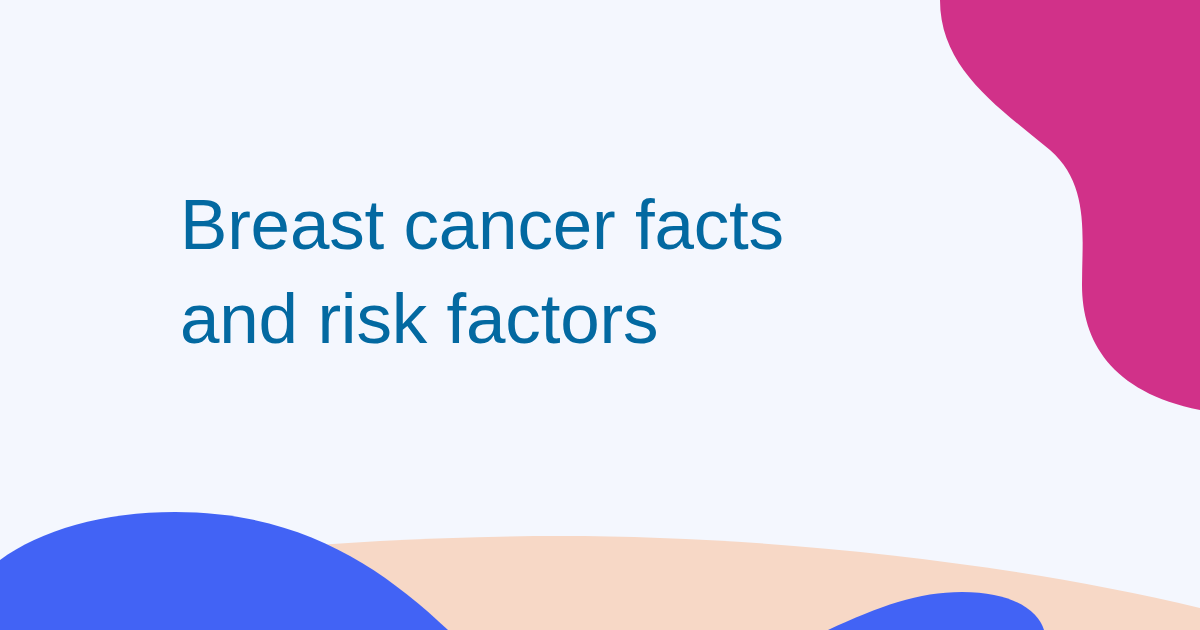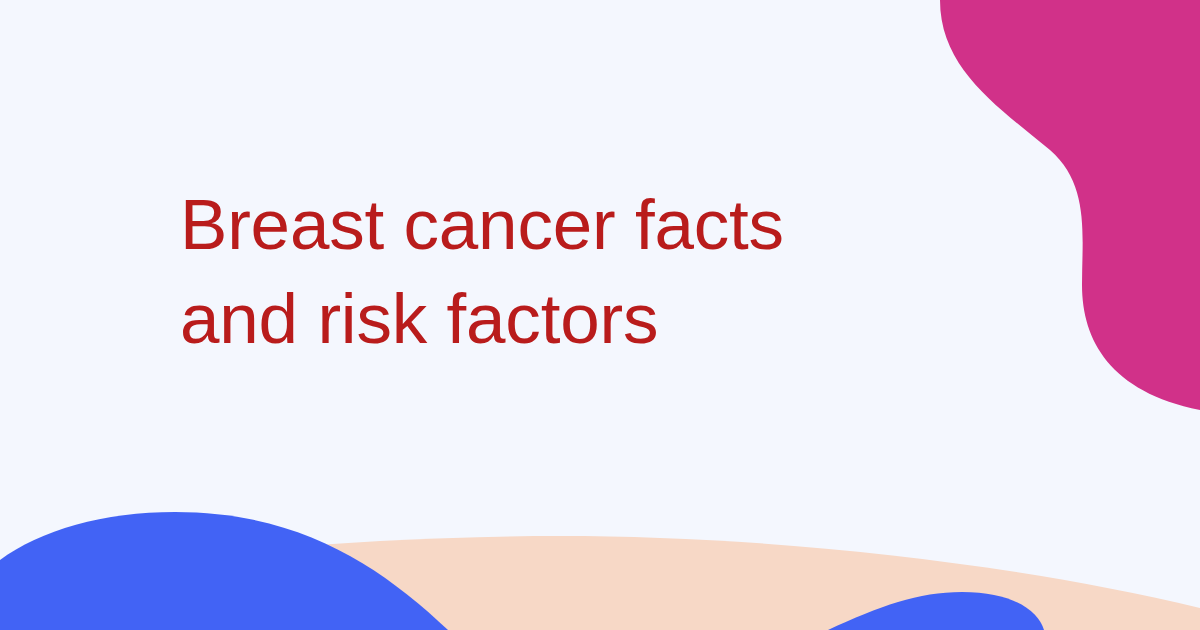--- a/index.html
+++ b/index.html
@@ -39,21 +39,21 @@
     z-index: 5;
   }
 
   .headline {
     margin: 0;
     font-family: "Liberation Sans", sans-serif;
     font-size: 71px;
     line-height: 94px;
     font-weight: 400;
     letter-spacing: -0.2px;
-    color: #b91c1c;
+    color: #0369a1;
     white-space: pre-line;
   }
 </style>
 </head>
 <body>
 
 <div id="banner">
 
   <svg id="decor-layer" viewBox="0 0 1200 630" xmlns="http://www.w3.org/2000/svg" preserveAspectRatio="none" aria-hidden="true">
 

